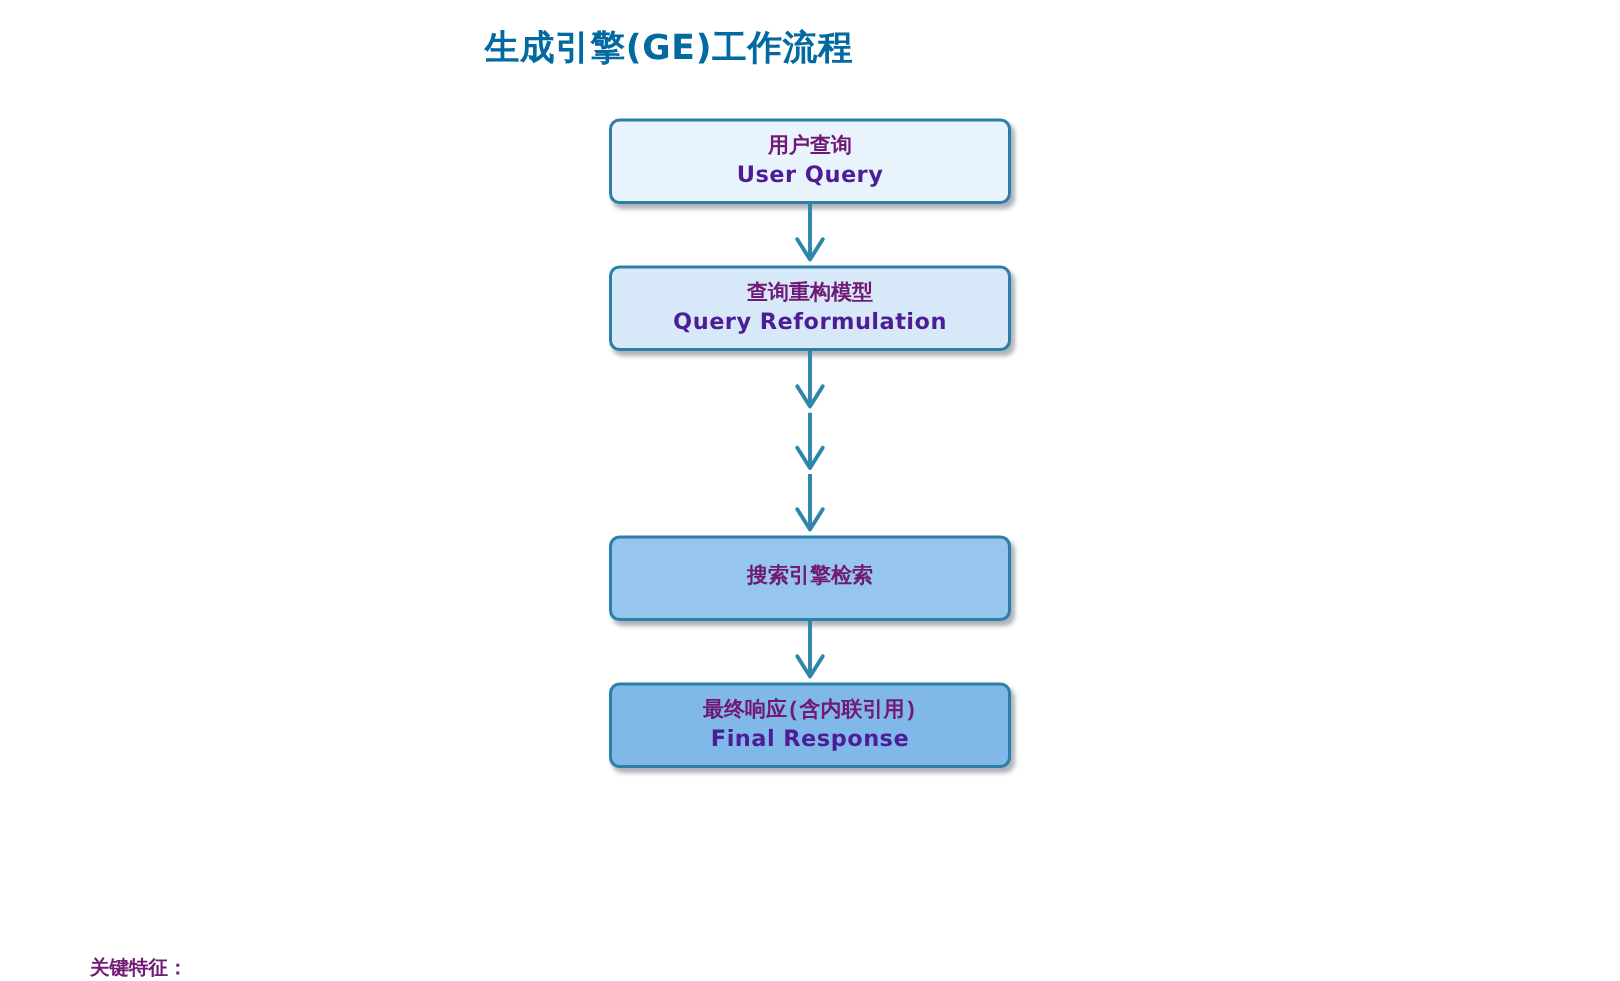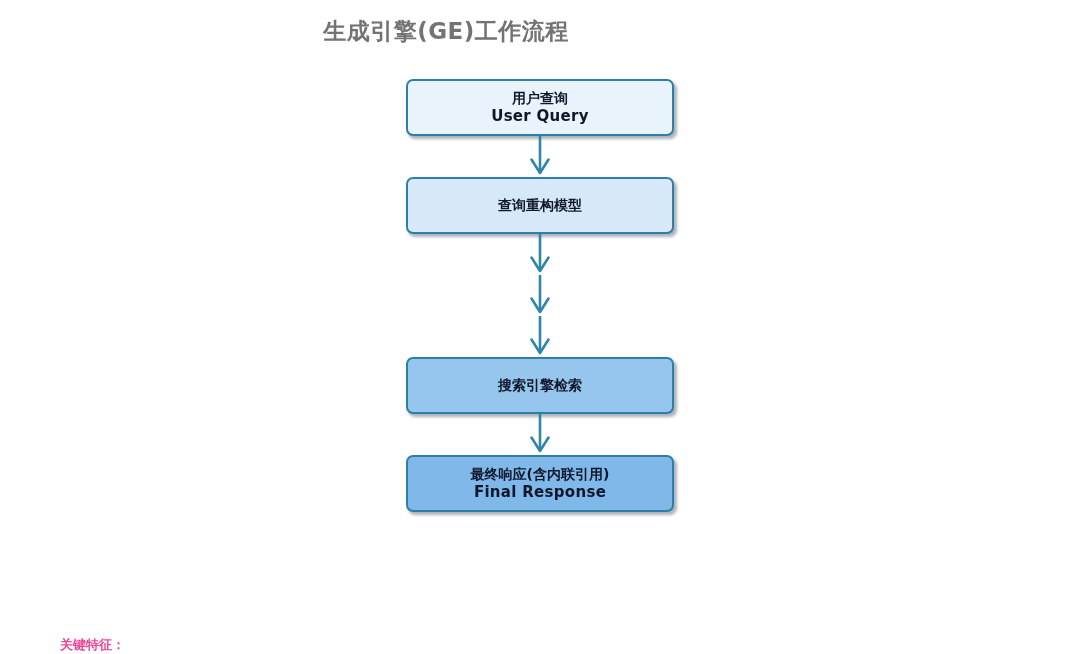--- a/index.html
+++ b/index.html
@@ -16,21 +16,21 @@
     overflow: hidden;
   }
   .diagram-title {
     position: absolute;
     top: 16px;
     left: 0;
     width: 892px;
     text-align: center;
     font-size: 23px;
     font-weight: bold;
-    color: #737373;
+    color: #0369a1;
     letter-spacing: 0.5px;
   }
   .flow-column {
     position: absolute;
     left: 406px;
     top: 79px;
     width: 268px;
     display: flex;
     flex-direction: column;
     align-items: center;
@@ -44,47 +44,48 @@
     display: flex;
     flex-direction: column;
     align-items: center;
     justify-content: center;
     box-shadow: 2.5px 3px 3px rgba(40, 55, 70, 0.38);
     background: #e8f3fb;
   }
   .step-zh {
     font-size: 14px;
     font-weight: bold;
-    color: #0f172a;
+    color: #701a75;
     line-height: 1.3;
     white-space: nowrap;
+    font-family: Liberation Mono, monospace;
   }
   .step-en {
     font-size: 15px;
     font-weight: bold;
-    color: #0f172a;
+    color: #4c1d95;
     line-height: 1.3;
     letter-spacing: 0.3px;
     white-space: nowrap;
   }
   .flow-arrow {
     width: 34px;
     height: 41px;
     color: var(--arrow-color, #2e86ab);
     display: block;
     flex: 0 0 auto;
   }
   .flow-arrow svg { display: block; }
   .footer-label {
     position: absolute;
     left: 60px;
     top: 636px;
     font-size: 13px;
     font-weight: bold;
-    color: #ec4899;
+    color: #701a75;
     white-space: nowrap;
   }
 </style>
 </head>
 <body>
 
 <div class="page">
 
   <div class="diagram-title">生成引擎(GE)工作流程</div>
 
@@ -97,20 +98,21 @@
 
     <span class="flow-arrow">
       <svg width="34" height="41" viewBox="0 0 34 41" fill="none" xmlns="http://www.w3.org/2000/svg">
         <line x1="17" y1="0" x2="17" y2="36.5" stroke="currentColor" stroke-width="2.6"></line>
         <polyline points="8.5,23.5 17,37 25.5,23.5" stroke="currentColor" stroke-width="2.6" fill="none" stroke-linecap="round" stroke-linejoin="round"></polyline>
       </svg>
     </span>
 
     <div class="flow-step" style="background-color: rgb(215, 233, 248);">
       <span class="step-zh">查询重构模型</span>
+      <span class="step-en">Query Reformulation</span>
     </div>
 
     <span class="flow-arrow">
       <svg width="34" height="41" viewBox="0 0 34 41" fill="none" xmlns="http://www.w3.org/2000/svg">
         <line x1="17" y1="0" x2="17" y2="36.5" stroke="currentColor" stroke-width="2.6"></line>
         <polyline points="8.5,23.5 17,37 25.5,23.5" stroke="currentColor" stroke-width="2.6" fill="none" stroke-linecap="round" stroke-linejoin="round"></polyline>
       </svg>
     </span>
 
 

